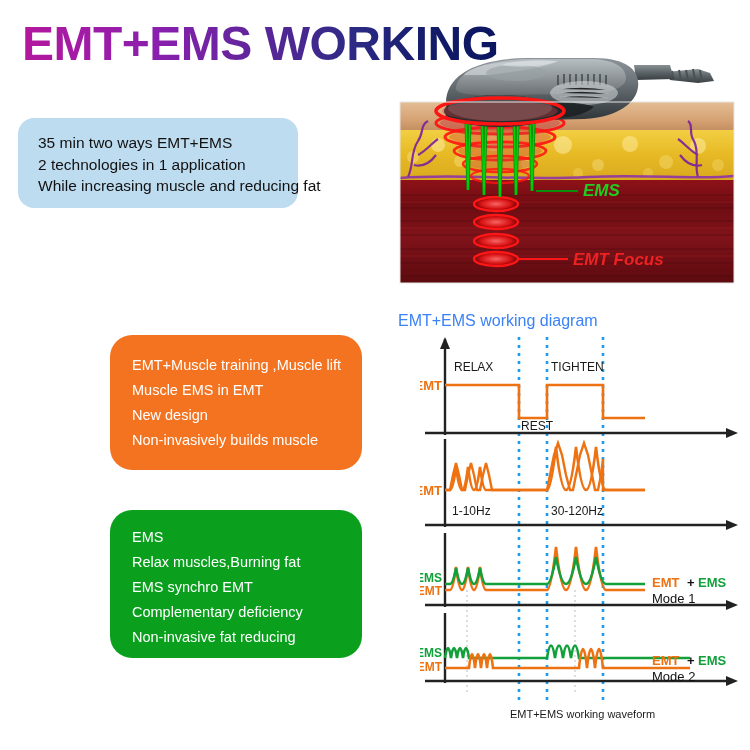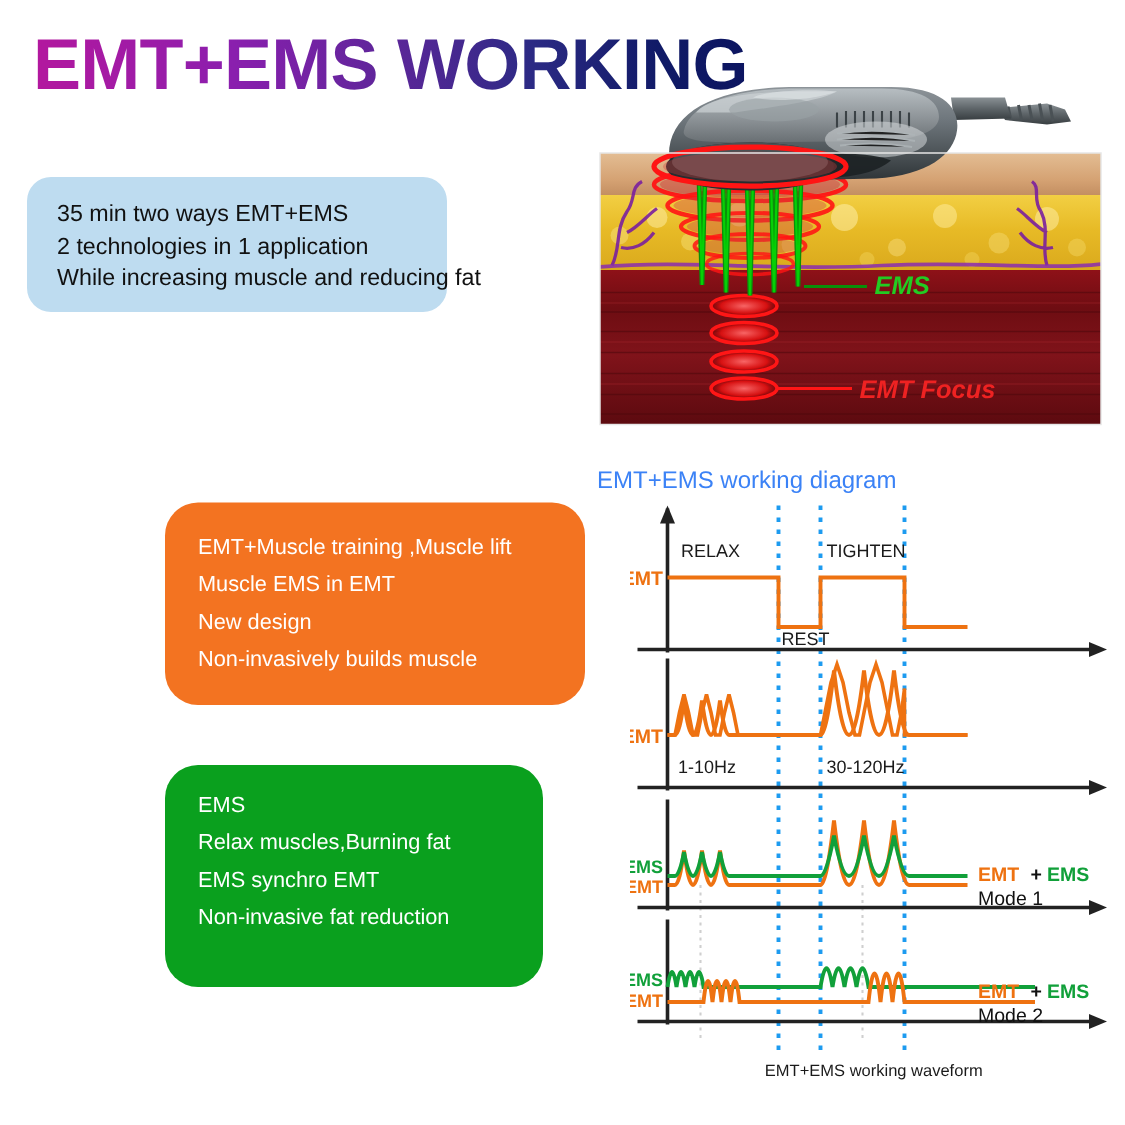--- a/index.html
+++ b/index.html
@@ -42,21 +42,21 @@
     padding: 14px 20px;
   }
   #box-blue .line {
     color: #111111;
     font-size: 15.5px;
     line-height: 21.5px;
   }
 
   #box-orange {
     left: 110px; top: 335px;
-    width: 280px; height: 135px;
+    width: 252px; height: 135px;
     background: #f37321;
     border-radius: 22px;
     padding: 18px 22px;
   }
   #box-orange .line {
     color: #ffffff;
     font-size: 14.5px;
     line-height: 25px;
   }
 
@@ -124,21 +124,22 @@
     <div class="line">EMT+Muscle training ,Muscle lift</div>
     <div class="line">Muscle EMS in EMT</div>
     <div class="line">New design</div>
     <div class="line">Non-invasively builds muscle</div>
   </div>
 
   <div class="info-box" id="box-green">
     <div class="line">EMS</div>
     <div class="line">Relax muscles,Burning fat</div>
     <div class="line">EMS synchro EMT</div>
-    <div class="line">Non-invasive fat reduction</div>
+    <div class="line">Complementary deficiency</div>
+    <div class="line">Non-invasive fat reducing</div>
   </div>
 
   <div id="diagram-panel">
     <svg width="338" height="240" viewBox="0 0 338 240">
       <defs>
         <linearGradient id="gSkin" x1="0" y1="0" x2="0" y2="1">
           <stop offset="0%" stop-color="#e3bd93"></stop>
           <stop offset="60%" stop-color="#d5a273"></stop>
           <stop offset="100%" stop-color="#c08b5e"></stop>
         </linearGradient>

